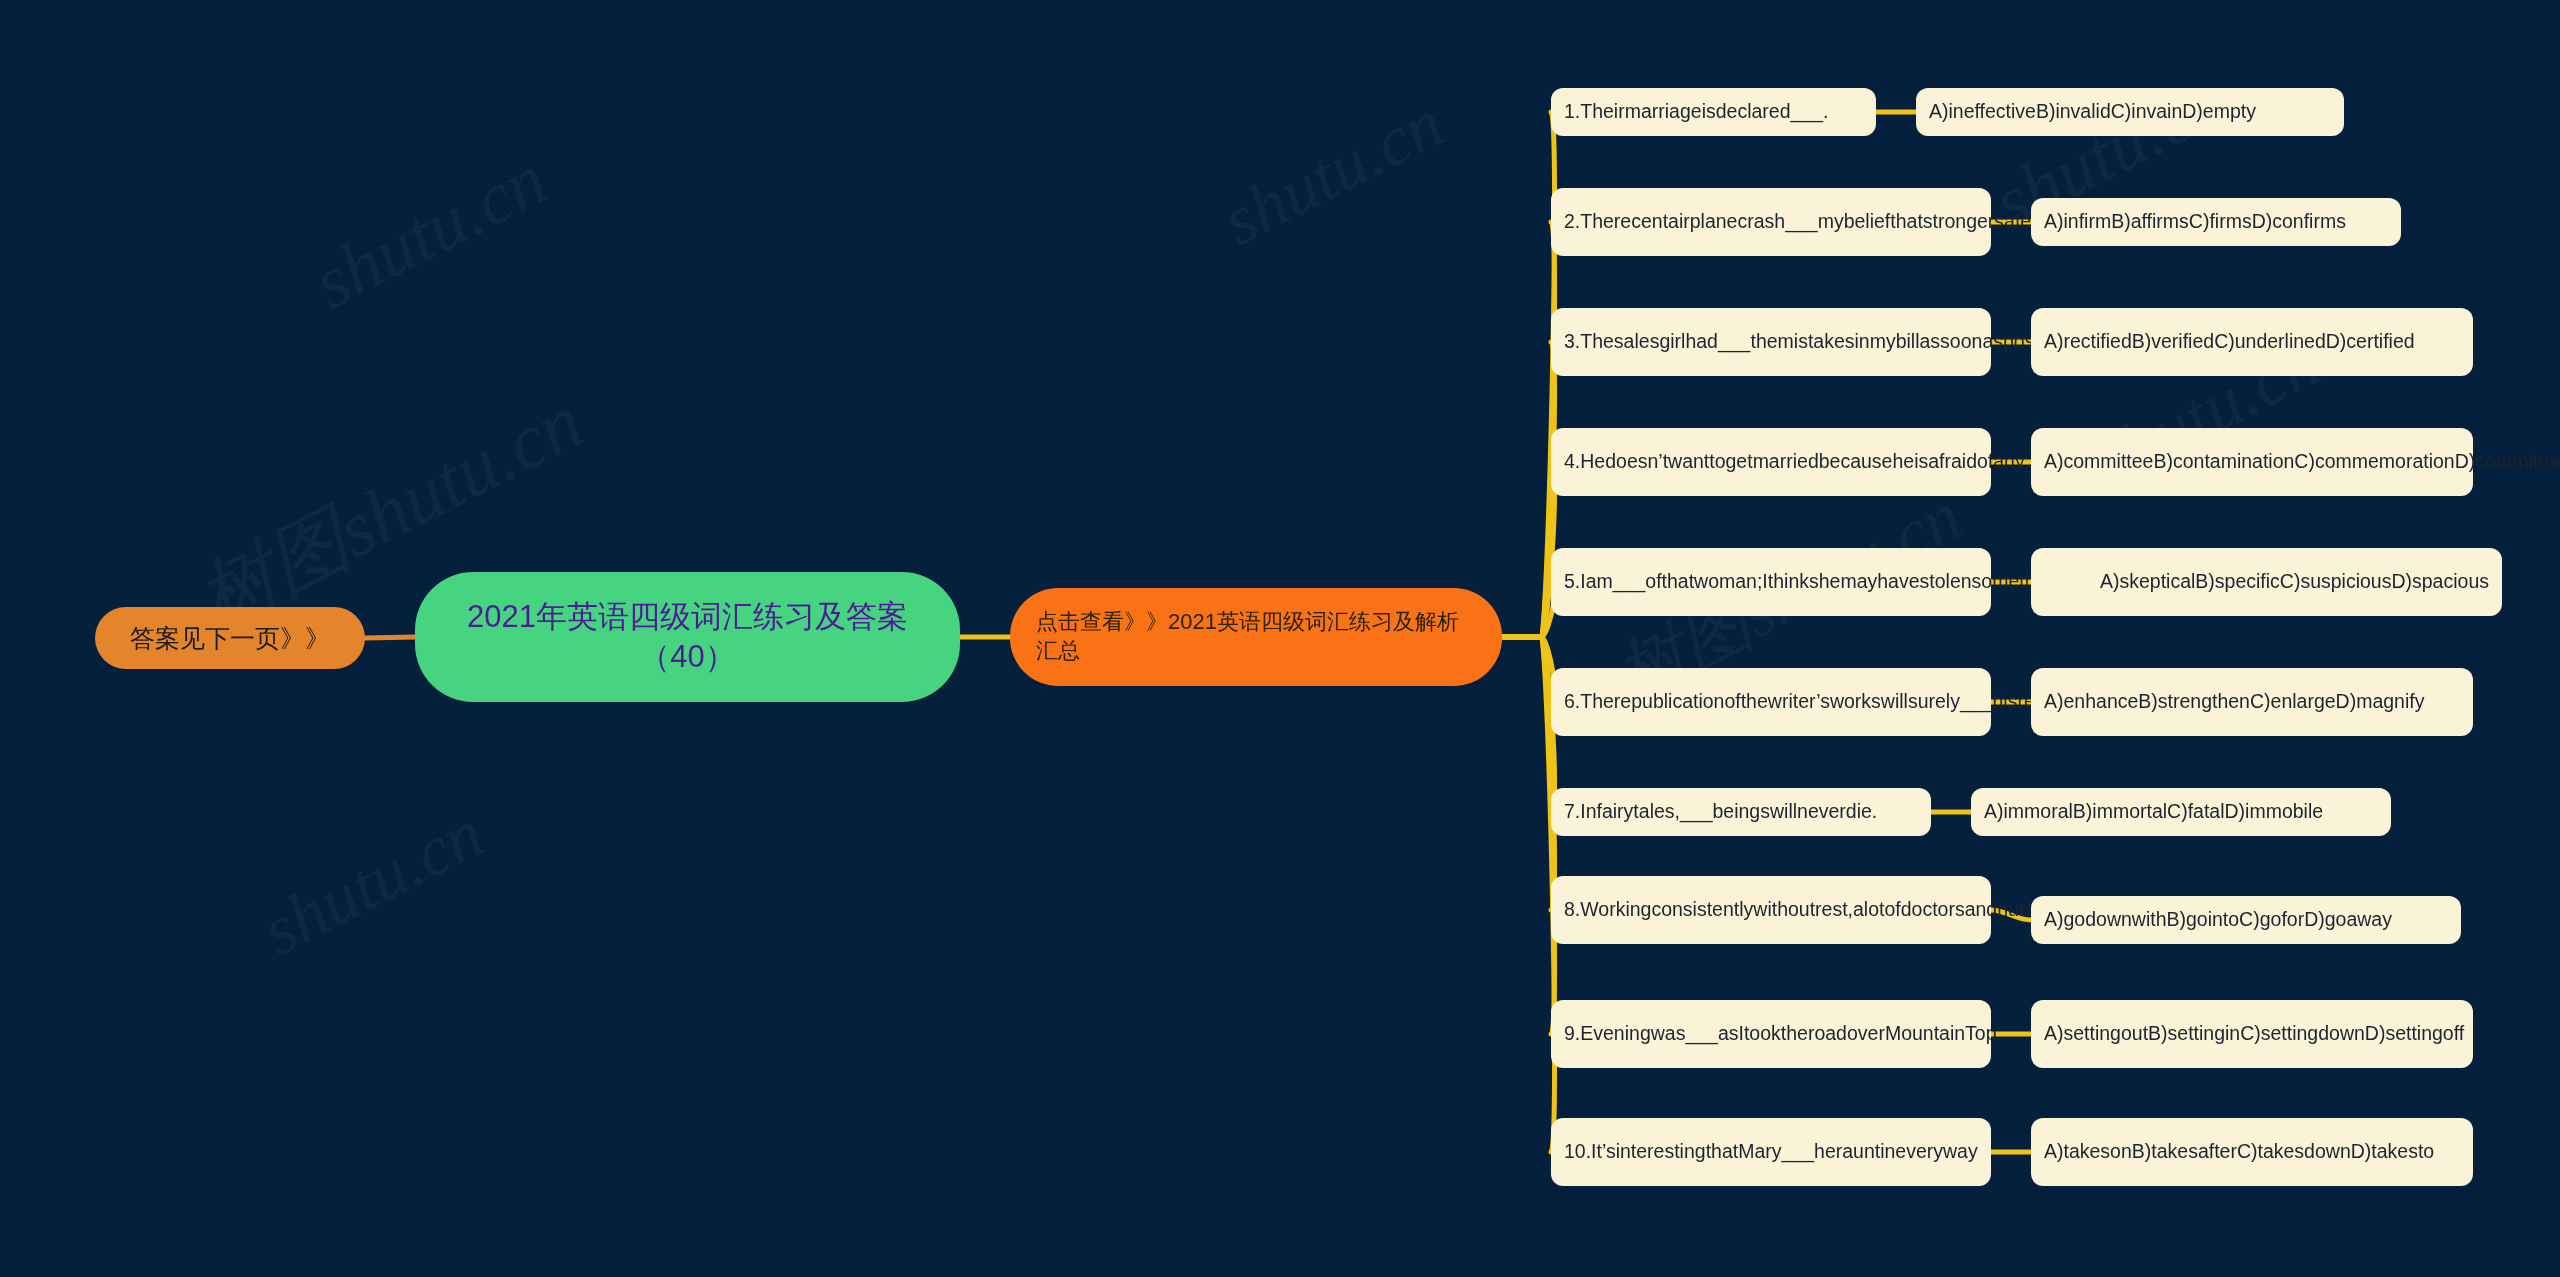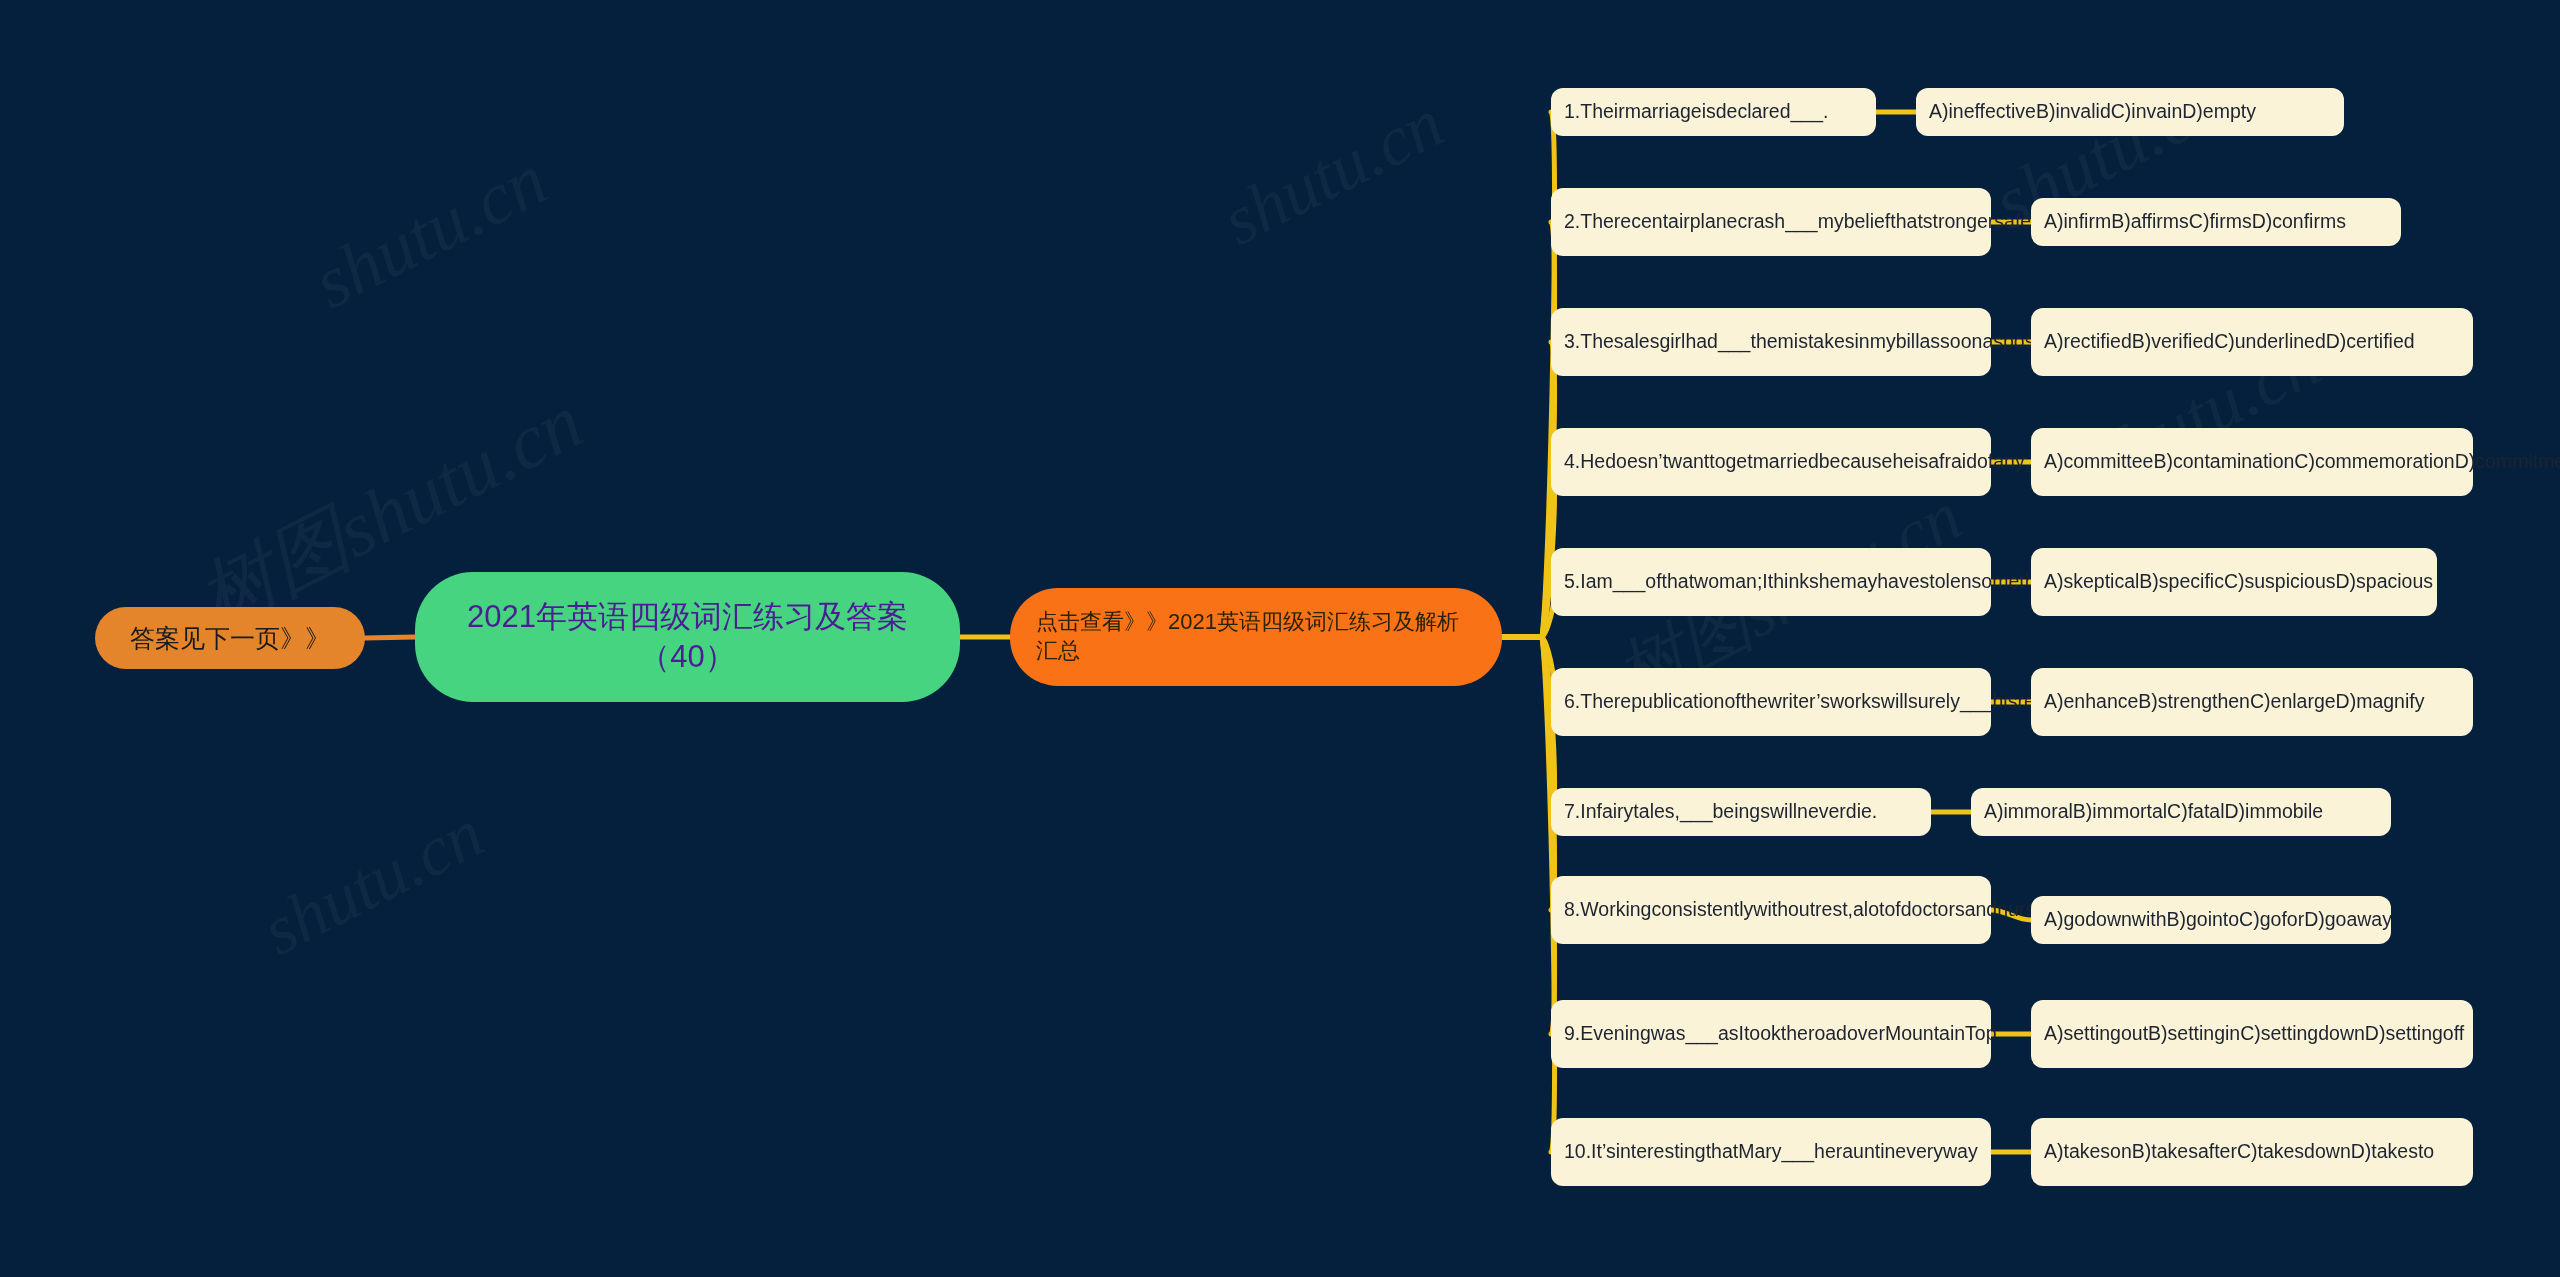--- a/index.html
+++ b/index.html
@@ -149,39 +149,39 @@
       </div>
       <div class="node card q" style="left: 1551px; top: 428px; width: 440px; height: 68px;">
         <span class="txt">4.Hedoesn’twanttogetmarriedbecauseheisafraidofany___.</span>
       </div>
       <div class="node card a" style="left: 2031px; top: 428px; width: 442px; height: 68px;">
         <span class="txt">A)committeeB)contaminationC)commemorationD)commitments􀆰</span>
       </div>
       <div class="node card q" style="left: 1551px; top: 548px; width: 440px; height: 68px;">
         <span class="txt">5.Iam___ofthatwoman;Ithinkshemayhavestolensomethingfromourshop.</span>
       </div>
-      <div class="node card a" style="left: 2031px; top: 548px; width: 406px; height: 68px;">
+      <div class="node card a" style="left: 2031px; top: 548px; width: 471px; height: 68px; text-align: right;">
         <span class="txt">A)skepticalB)specificC)suspiciousD)spacious</span>
       </div>
       <div class="node card q" style="left: 1551px; top: 668px; width: 440px; height: 68px;">
         <span class="txt">6.Therepublicationofthewriter’sworkswillsurely___hisreputation.</span>
       </div>
       <div class="node card a" style="left: 2031px; top: 668px; width: 442px; height: 68px;">
         <span class="txt">A)enhanceB)strengthenC)enlargeD)magnify</span>
       </div>
       <div class="node card q" style="left: 1551px; top: 788px; width: 380px; height: 48px;">
         <span class="txt">7.Infairytales,___beingswillneverdie.</span>
       </div>
       <div class="node card a" style="left: 1971px; top: 788px; width: 420px; height: 48px;">
         <span class="txt">A)immoralB)immortalC)fatalD)immobile</span>
       </div>
       <div class="node card q" style="left: 1551px; top: 876px; width: 440px; height: 68px;">
         <span class="txt">8.Workingconsistentlywithoutrest,alotofdoctorsandnurses___SARS.</span>
       </div>
-      <div class="node card a" style="left: 2031px; top: 896px; width: 360px; height: 48px;">
+      <div class="node card a" style="left: 2031px; top: 896px; width: 430px; height: 48px;">
         <span class="txt">A)godownwithB)gointoC)goforD)goaway</span>
       </div>
       <div class="node card q" style="left: 1551px; top: 1000px; width: 440px; height: 68px;">
         <span class="txt">9.Eveningwas___asItooktheroadoverMountainTop</span>
       </div>
       <div class="node card a" style="left: 2031px; top: 1000px; width: 442px; height: 68px;">
         <span class="txt">A)settingoutB)settinginC)settingdownD)settingoff</span>
       </div>
       <div class="node card q" style="left: 1551px; top: 1118px; width: 440px; height: 68px;">
         <span class="txt">10.It’sinterestingthatMary___herauntineveryway</span>

